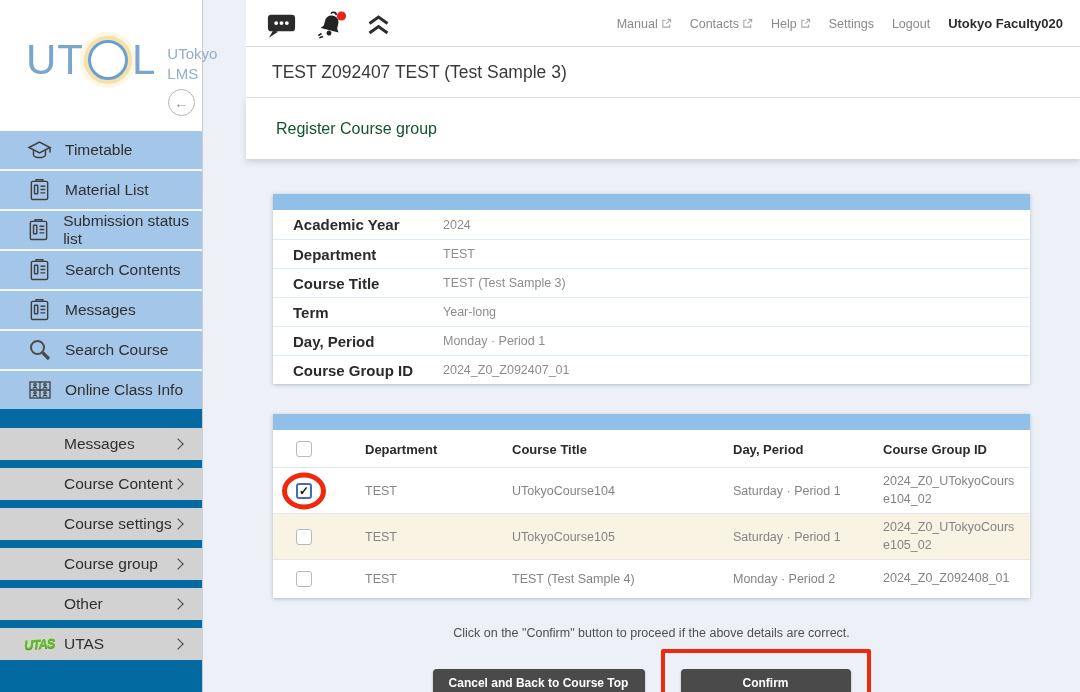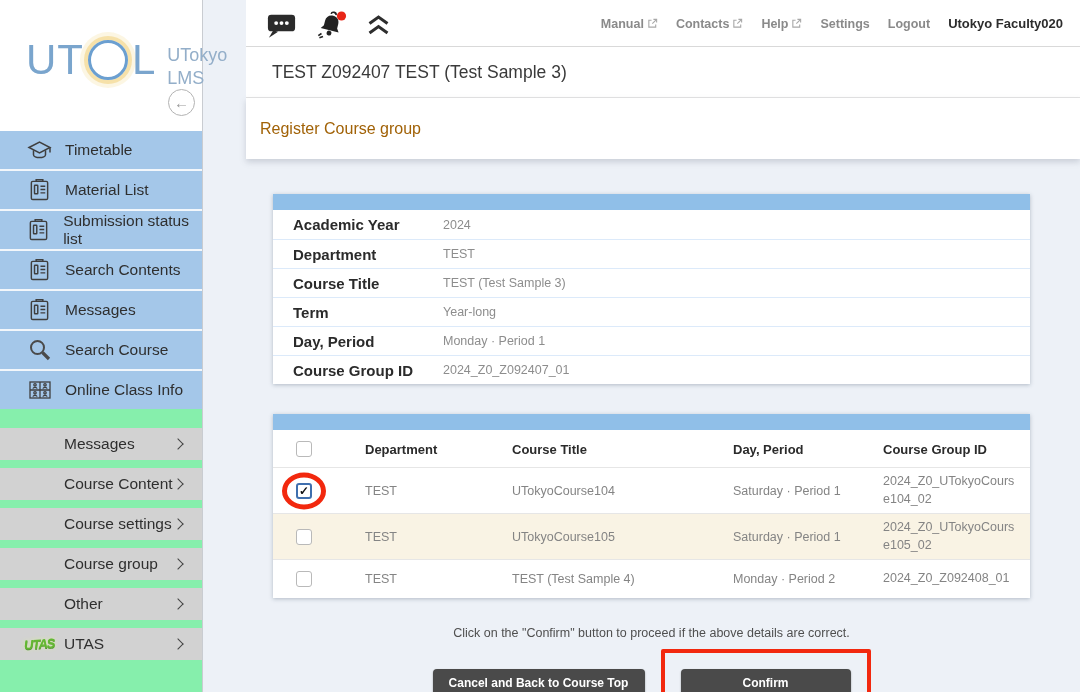--- a/index.html
+++ b/index.html
@@ -4,27 +4,27 @@
 <style>
   * { box-sizing: border-box; }
   html,body { margin:0; padding:0; }
   body {
     width:1080px; height:692px; position:relative; overflow:hidden;
     font-family:"Liberation Sans", sans-serif; background:#edf1f7;
   }
 
   
   #sidebar { position:absolute; left:0; top:0; width:203px; height:692px;
-    background:#86efac; border-right:1px solid #c9ccd1; }
+    background:#0369a1; border-right:1px solid #c9ccd1; }
   .logo-area { height:131px; background:#fff; position:relative; }
   .logo { position:absolute; left:26px; top:36px; display:flex; align-items:flex-start; }
   .logo-main { display:flex; align-items:center; color:#7aa5cd; font-size:42px; font-weight:400; letter-spacing:1px; }
   .logo-o { display:inline-block; width:40px; height:40px; border:3px solid #6b9fd0; border-radius:50%;
     margin:0 4px; box-shadow:0 0 0 4px rgba(242,214,138,.65), 0 0 0 8px rgba(247,230,176,.35); }
-  .logo-sub { margin-left:11px; margin-top:8px; color:#93aec9; font-size:18px; line-height:1.3; }
+  .logo-sub { margin-left:11px; margin-top:8px; color:#93aec9; font-size:15px; line-height:1.3; }
   .collapse-btn { position:absolute; right:7px; top:89px; width:27px; height:27px;
     border:1.5px solid #b3b3b3; border-radius:50%; background:#fff; color:#999;
     display:flex; align-items:center; justify-content:center; font-size:15px; cursor:pointer; }
 
   #menu-blue { background:#f3f7fb; }
   .s-item { display:flex; align-items:center; cursor:pointer; color:#2f2f2f; font-size:15.5px; }
   .s-item.blue { height:38px; margin-bottom:2px; background:#a4c7e9; padding-left:26px; }
   .s-icon { width:27px; height:27px; margin-right:12px; display:flex; align-items:center; justify-content:center; }
   #menu-gray { margin-top:19px; }
   .s-item.gray { height:32px; margin-bottom:8px; background:#d2d2d2; padding-left:64px; position:relative; }
@@ -35,28 +35,28 @@
     font-size:13px; font-weight:800; font-style:italic; letter-spacing:-1px; color:#62b832;
     text-shadow:0 0 4px #d8efa0, 0 1px 0 #2f7d14; }
 
   
   #main { position:absolute; left:246px; top:0; width:834px; height:692px; }
   .topbar { height:47px; background:#fff; border-bottom:1px solid #d9d9d9; position:relative;
     display:flex; align-items:center; }
   .topbar-icons { display:flex; align-items:center; gap:16px; padding-left:19px; margin-top:4px; }
   .tb-icon { cursor:pointer; display:flex; }
   .topbar-right { position:absolute; right:17px; top:0; height:47px; display:flex; align-items:center; gap:18px; }
-  .tb-link { display:flex; align-items:center; gap:3px; color:#8a8a8a; font-size:12.5px; cursor:pointer;font-weight:bold; }
+  .tb-link { display:flex; align-items:center; gap:3px; color:#8a8a8a; font-size:12.5px; cursor:pointer; }
   .ext { display:flex; }
   .user { color:#2d2d2d; font-weight:bold; font-size:13px; }
 
   .title-band { height:51px; background:#fff; border-bottom:1px solid #e3e3e3;
     display:flex; align-items:center; padding-left:26px; font-size:17.5px; font-weight:500; color:#3a3a3a; }
-  .section-band { height:61px; background:#fff; display:flex; align-items:center; padding-left:14px;
-    font-size:16px; font-weight:500; color:#a16207; position:relative; z-index:3;
+  .section-band { height:61px; background:#fff; display:flex; align-items:center; padding-left:30px;
+    font-size:16px; font-weight:500; color:#14532d; position:relative; z-index:3;
     box-shadow:0 3px 6px rgba(110,120,135,.28); }
 
   .content { position:relative; padding:35px 0 0 27px; }
   .card { width:757px; background:#fff; box-shadow:0 1px 4px rgba(105,120,140,.45); }
   .card-strip { height:16px; background:#90bfe8; }
 
   .details-row { display:grid; grid-template-columns:150px 1fr; align-items:center; height:29px; padding-left:20px; }
   .details-row.bt { border-top:1px solid #dceafa; }
   .details-label { font-size:15px; font-weight:bold; color:#2b2b2b; }
   .details-value { font-size:12.5px; color:#8d8d8d; }

